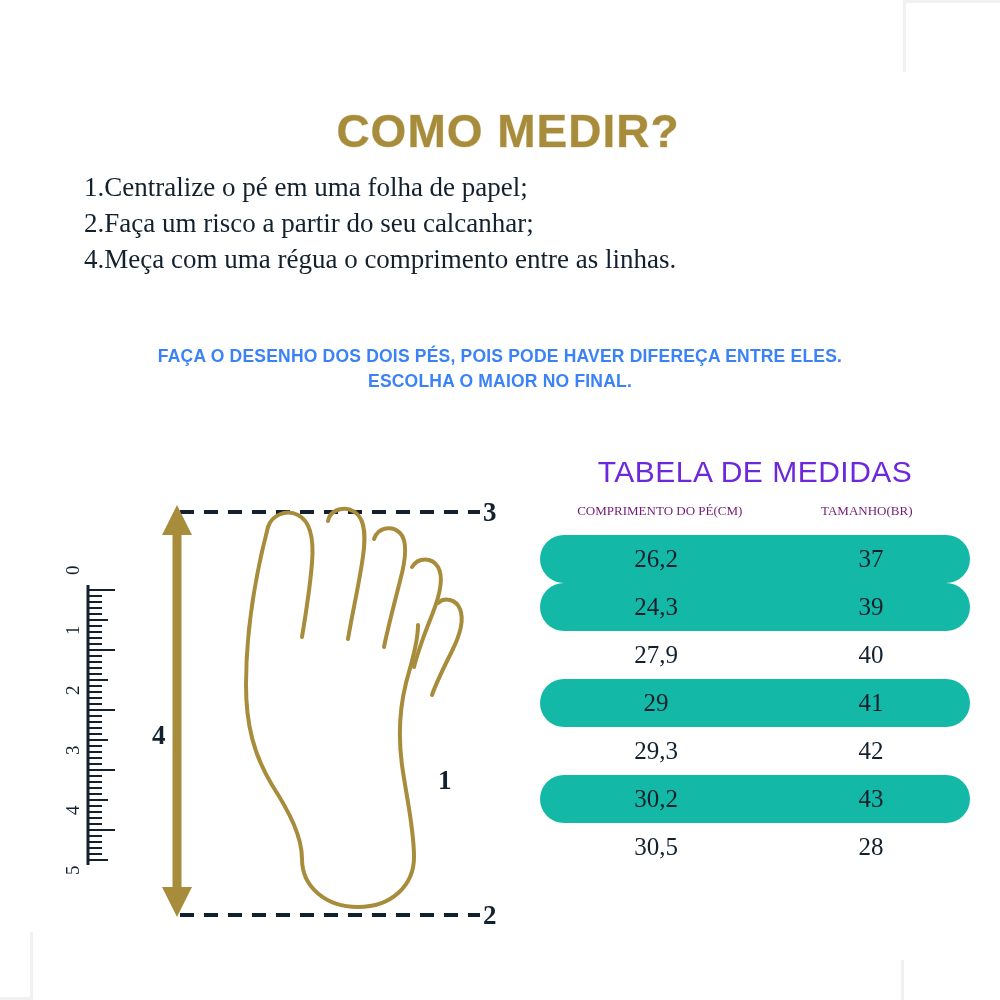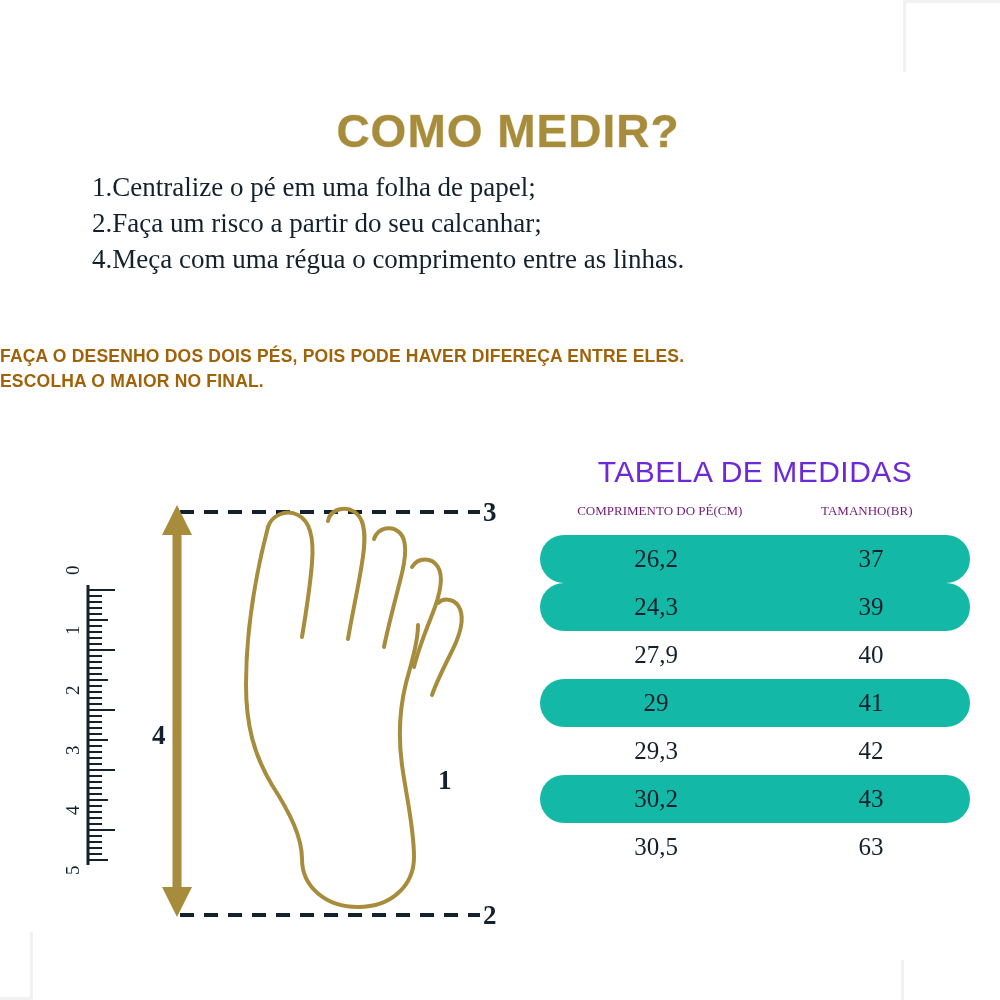--- a/index.html
+++ b/index.html
@@ -54,31 +54,31 @@
   
   .steps {
     position: absolute;
     top: 170px;
     left: 84px;
     width: 850px;
     font-family: "Liberation Serif", serif;
     color: #13212e;
     font-size: 27px;
     line-height: 1.33;
-    margin-left: 8px;
   }
   .steps div { white-space: nowrap; }
 
   
   .note {
     position: absolute;
     top: 344px;
     left: 0;
     width: 1000px;
-    color: #a16207;
+    text-align: center;
+    color: #3b82f6;
     font-weight: bold;
     font-size: 17.5px;
     line-height: 1.45;
     letter-spacing: 0.2px;
   }
 
   
   .diagram {
     position: absolute;
     top: 455px;
@@ -292,15 +292,15 @@
   <div class="trow">
     <div class="c1">29,3</div>
     <div class="c2">42</div>
   </div>
   <div class="trow alt">
     <div class="c1">30,2</div>
     <div class="c2">43</div>
   </div>
   <div class="trow">
     <div class="c1">30,5</div>
-    <div class="c2">63</div>
+    <div class="c2">28</div>
   </div>
 </div>
 
 </body></html>

